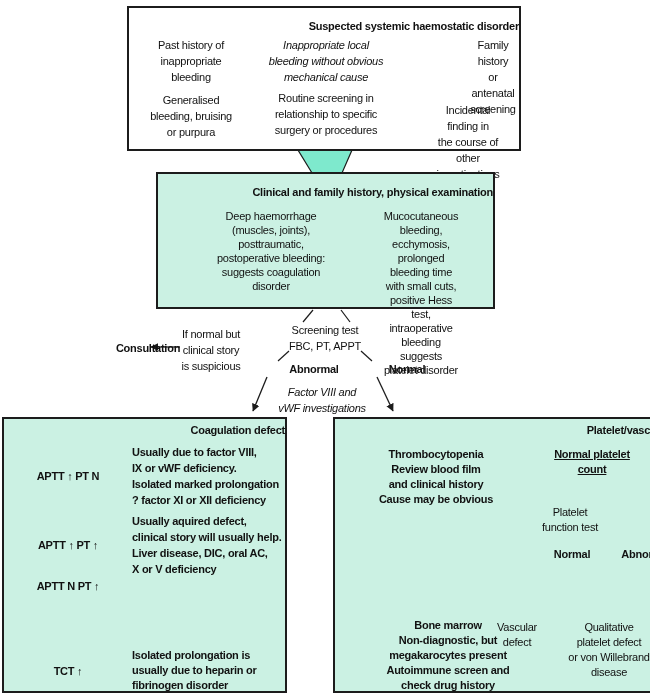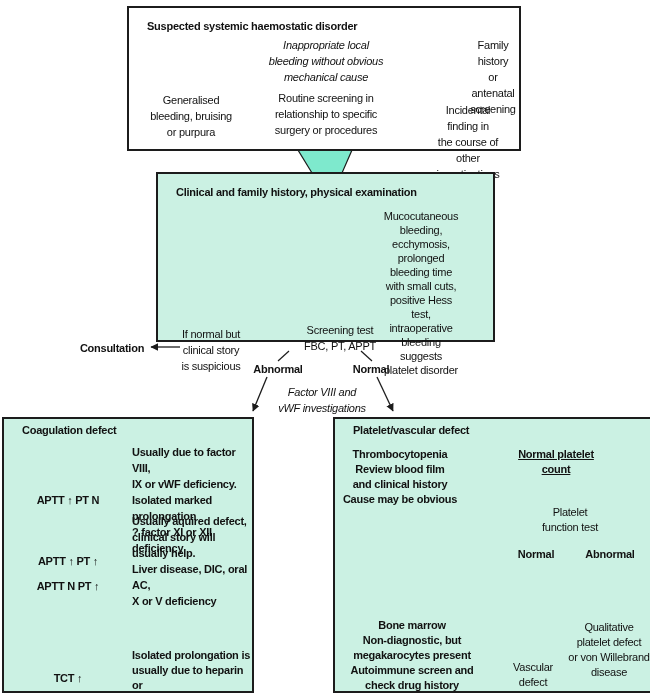--- a/index.html
+++ b/index.html
@@ -5,22 +5,22 @@
   * { margin:0; padding:0; box-sizing:border-box; }
   body { width:650px; height:696px; background:#fff; position:relative;
          font-family:"Liberation Sans","DejaVu Sans",sans-serif;
          font-size:11px; color:#111; letter-spacing:-0.25px; overflow:hidden; }
   .canvas { position:absolute; left:0; top:0; width:650px; height:696px; }
   .box { position:absolute; border:2px solid #1c1c1c; }
   .white { background:#ffffff; }
   .mint { background:#cbf1e3; }
   .txt { position:absolute; white-space:pre-line; text-align:center;
          transform:translateX(-50%); line-height:16px; }
-  .b { font-weight:bold; }
-  .box-title { position:absolute; left:0; right:0; top:6px; text-align:left;
+  .b { font-weight:bold;margin-left:36px; }
+  .box-title { position:absolute; left:0; right:0; top:6px; text-align:right;
                font-weight:bold;margin-left:18px; }
   svg.lines { position:absolute; left:0; top:0; pointer-events:none; }
   
   .cell { line-height:16px; }
   
   .hist .txt { line-height:14px; }
   
   .coag-row { position:absolute; left:0; width:100%; display:flex; align-items:center; }
   .coag-label { width:128px; text-align:center; font-weight:bold; flex:none; }
   .coag-text { white-space:pre-line; line-height:16px; text-align:left;font-weight:bold; }
@@ -58,60 +58,69 @@
 
     <line x1="564" y1="537" x2="558" y2="546" stroke="#1c1c1c" stroke-width="1.2"></line>
     <line x1="577" y1="537" x2="583" y2="546" stroke="#1c1c1c" stroke-width="1.2"></line>
 
     <line x1="548" y1="562" x2="535" y2="613" stroke="#1c1c1c" stroke-width="1.3" marker-end="url(#ah)"></line>
     <line x1="593" y1="562" x2="606" y2="613" stroke="#1c1c1c" stroke-width="1.3" marker-end="url(#ah)"></line>
   </svg>
 
   <div class="box white" style="left:127px; top:6px; width:394px; height:145px;">
     <div class="box-title" style="top:12px;">Suspected systemic haemostatic disorder</div>
+    <div class="txt cell" style="left:62px; top:29px;">Past history of
+inappropriate
+bleeding</div>
     <div class="txt cell" style="left:197px; top:29px;font-style:italic;">Inappropriate local
 bleeding without obvious
 mechanical cause</div>
     <div class="txt cell" style="left:339px; top:29px;margin-left:25px;">Family history
 or antenatal
 screening</div>
     <div class="txt cell" style="left:197px; top:82px;">Routine screening in
 relationship to specific
 surgery or procedures</div>
     <div class="txt cell" style="left:62px; top:84px;">Generalised
 bleeding, bruising
 or purpura</div>
     <div class="txt cell" style="left:339px; top:94px;">Incidental finding in
 the course of other
 investigations</div>
   </div>
 
-  <div class="box mint hist" style="left:156px; top:172px; width:339px; height:170px;">
+  <div class="box mint hist" style="left:156px; top:172px; width:339px; height:137px;">
     <div class="box-title" style="top:12px;">Clinical and family history, physical examination</div>
+    <div class="txt" style="left:113px; top:35px;">Deep haemorrhage
+(muscles, joints),
+posttraumatic,
+postoperative bleeding:
+suggests coagulation
+disorder</div>
     <div class="txt" style="left:263px; top:35px;">Mucocutaneous bleeding,
 ecchymosis,
 prolonged bleeding time
 with small cuts,
 positive Hess test,
 intraoperative bleeding
 suggests platelet disorder</div>
   </div>
 
-  <div class="txt" style="left:340px; top:322px;">Screening test
+  <div class="txt" style="left:325px; top:322px;">Screening test
 FBC, PT, APPT</div>
   <div class="txt b" style="left:278px; top:361px;">Abnormal</div>
   <div class="txt b" style="left:371px; top:361px;">Normal</div>
   <div class="txt" style="left:322px; top:384px;font-style:italic;">Factor VIII and
 vWF investigations</div>
   <div class="txt b" style="left:112px; top:340px;">Consultation</div>
   <div class="txt" style="left:211px; top:326px;">If normal but
 clinical story
 is suspicious</div>
 
-  <div class="box mint" style="left:2px; top:417px; width:252px; height:276px;">
+  <div class="box mint" style="left:2px; top:417px; width:285px; height:276px;">
     <div class="box-title" style="top:5px;">Coagulation defect</div>
     <div class="coag-row" style="top:25px;">
       <div class="coag-label">APTT ↑ PT N</div>
       <div class="coag-text">Usually due to factor VIII,
 IX or vWF deficiency.
 Isolated marked prolongation
 ? factor XI or XII deficiency</div>
     </div>
     <div class="coag-row" style="top:94px;">
       <div class="coag-label">APTT ↑ PT ↑</div>
@@ -141,21 +150,21 @@
     <div class="txt b lh15" style="left:65px; top:28px;">Thrombocytopenia
 Review blood film
 and clinical history
 Cause may be obvious</div>
     <div class="txt b lh15" style="left:221px; top:28px;text-decoration:underline;">Normal platelet
 count</div>
     <div class="txt lh15" style="left:235px; top:86px;">Platelet
 function test</div>
     <div class="txt b" style="left:201px; top:127px;">Normal</div>
     <div class="txt b" style="left:275px; top:127px;">Abnormal</div>
-    <div class="txt lh15" style="left:198px; top:201px;margin-top:40px;">Vascular
+    <div class="txt lh15" style="left:182px; top:201px;">Vascular
 defect</div>
     <div class="txt lh15" style="left:274px; top:201px;">Qualitative
 platelet defect
 or von Willebrand
 disease</div>
   </div>
 
 </div>
 
 </body></html>

